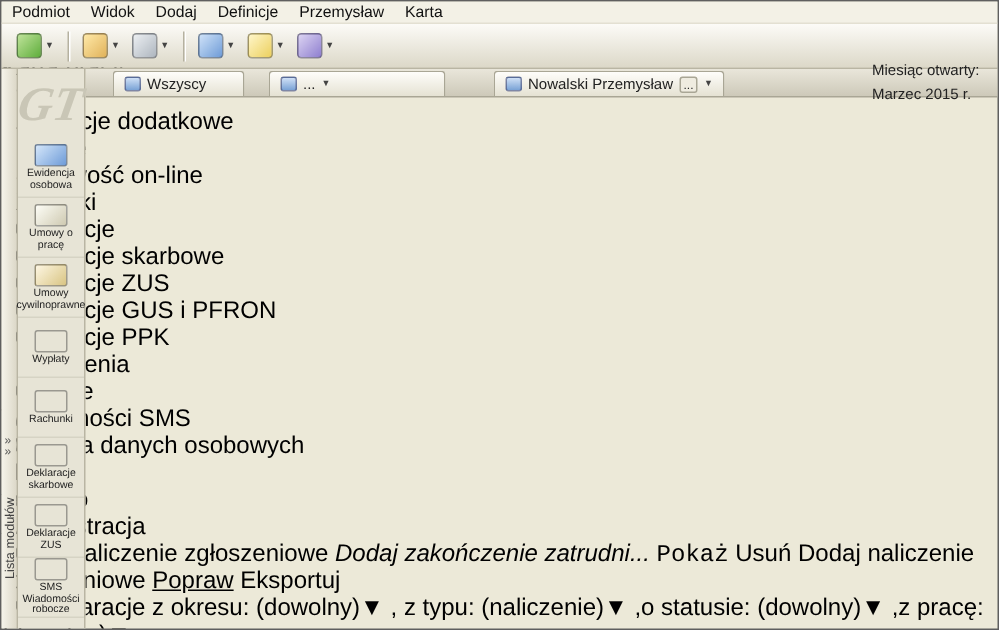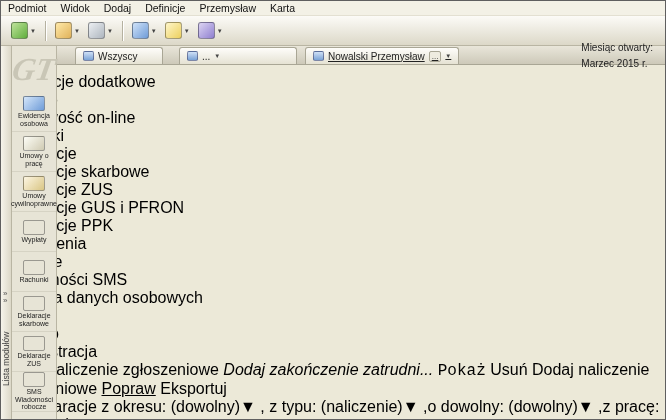--- a/index.html
+++ b/index.html
@@ -117,21 +117,21 @@
   <div class="tabstrip">
     <div class="tab" style="margin-left:18px;min-width:88px;">
       <span class="tab-icon"></span>
       <span>Wszyscy</span>
     </div>
     <div class="tab" style="margin-left:16px;min-width:118px;">
       <span class="tab-icon"></span>
       <span>...</span>
       <span class="caret">▼</span>
     </div>
-    <div class="tab" style="margin-left:8px;min-width:140px;text-decoration:underline;">
+    <div class="tab" style="margin-left:32px;min-width:140px;">
       <span class="tab-icon"></span>
       <span>Nowalski Przemysław</span>
       <span class="tab-more">...</span>
       <span class="caret">▼</span>
     </div>
     <div class="month">
       <span>Miesiąc otwarty:</span>
       <span>Marzec 2015 r.</span>
     </div>
   </div>
@@ -210,21 +210,21 @@
     <span class="link" style="left:352px;top:39px;text-decoration:underline;">Popraw</span>
     <span class="link" style="left:387px;top:39px;">Eksportuj</span>
 
     <div class="filter-row">
       <span class="funnel"></span>
       <span class="fcaret">▼</span>
       <span>Deklaracje z okresu:</span>
       <span class="fval">(dowolny)</span><span class="fcaret">▼</span>
       <span>, z typu:</span>
       <span class="fval">(naliczenie)</span><span class="fcaret">▼</span>
-      <span>,o dowolny:</span>
+      <span>,o statusie:</span>
       <span class="fval">(dowolny)</span><span class="fcaret">▼</span>
       <span>,z pracę:</span>
       <span class="fval">(dowolna)</span><span class="fcaret">▼</span>
     </div>
 
     
   </div>
 
 </div>
 

